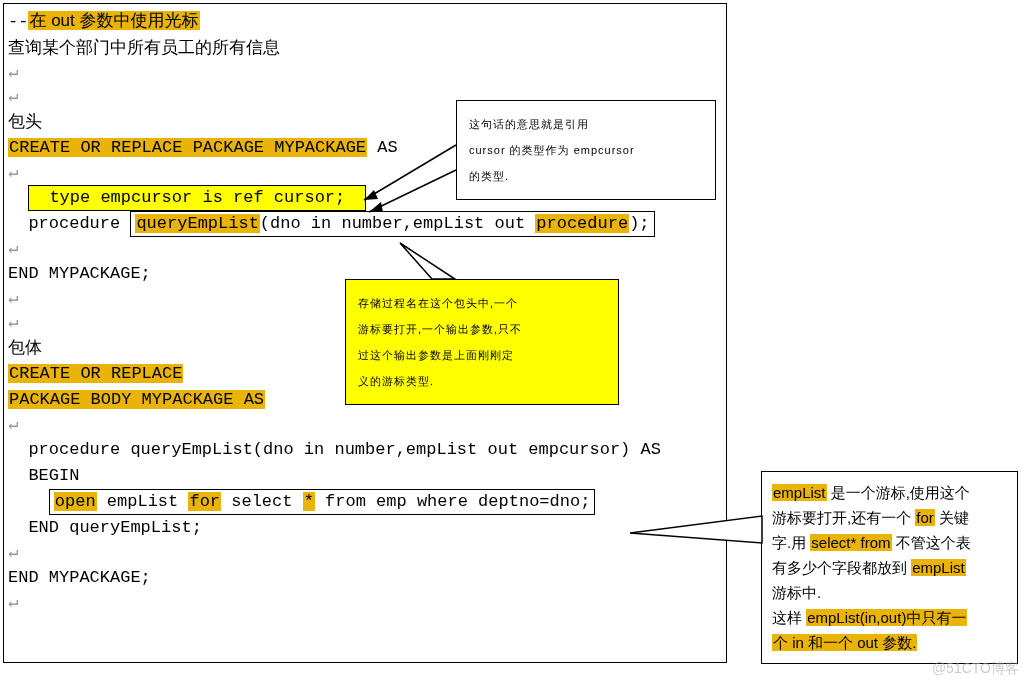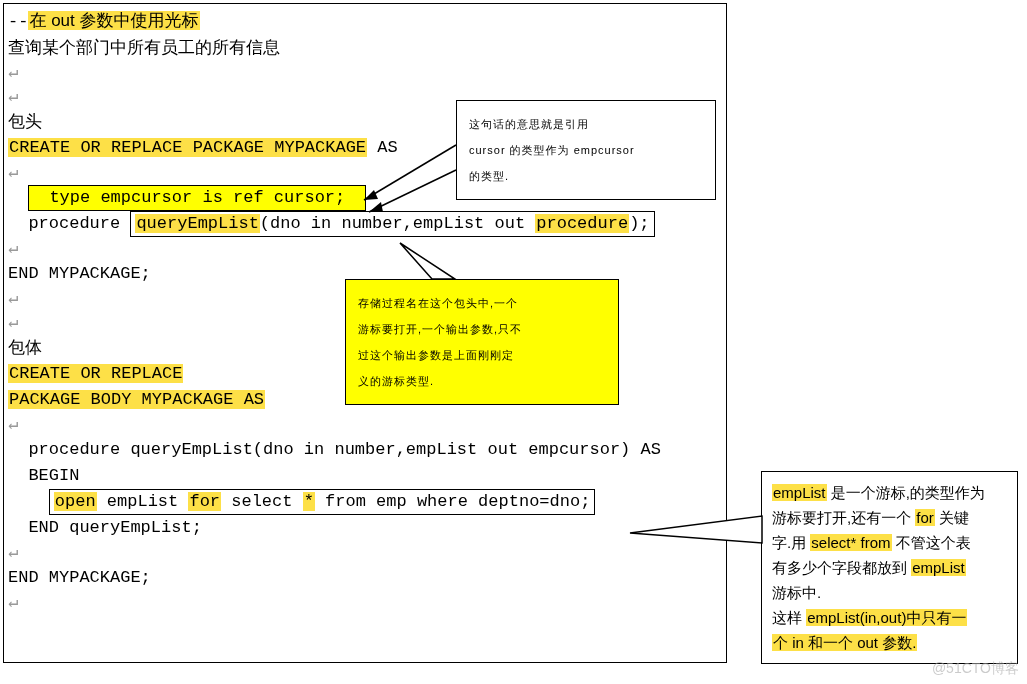--- a/index.html
+++ b/index.html
@@ -26,21 +26,21 @@
     line-height: 26px;
     white-space: pre;
     padding-left: 4px;
   }
   .blank {
     line-height: 24px;
     padding-left: 4px;
     color: #999;
   }
   .hl {
-    background: #fde047;
+    background: #eab308;
     padding: 0 1px;
   }
   .box-hl {
     border: 1.5px solid #000;
     background: #ffff00;
     padding: 2px 20px;
     display: inline-block;
     line-height: 20px;
   }
   .box-part {
@@ -133,21 +133,21 @@
   <div>存储过程名在这个包头中,一个</div>
   <div>游标要打开,一个输出参数,只不</div>
   <div>过这个输出参数是上面刚刚定</div>
   <div>义的游标类型.</div>
 </div>
 <svg class="arrow" style="left:0;top:0;width:730px;height:400px">
   <polygon points="400,243 432,279 455,279" fill="#fff" stroke="#000" stroke-width="1.5"></polygon>
 </svg>
 
 <div class="callout-right" style="left:761px; top:471px; width:257px;">
-  <div><span class="hl">empList</span><span> 是一个游标,的类型作为</span></div>
+  <div><span class="hl">empList</span><span> 是一个游标,使用这个</span></div>
   <div><span>游标要打开,还有一个 </span><span class="hl">for</span><span> 关键</span></div>
   <div><span>字.用 </span><span class="hl">select* from</span><span> 不管这个表</span></div>
   <div><span>有多少个字段都放到 </span><span class="hl">empList</span></div>
   <div><span>游标中.</span></div>
   <div><span>这样 </span><span class="hl">empList(in,out)中只有一</span></div>
   <div><span class="hl">个 in 和一个 out 参数.</span></div>
 </div>
 <svg class="arrow" style="left:0;top:0;width:780px;height:600px">
   <polygon points="630,533 762,516 762,543" fill="#fff" stroke="#000" stroke-width="1.5"></polygon>
 </svg>

